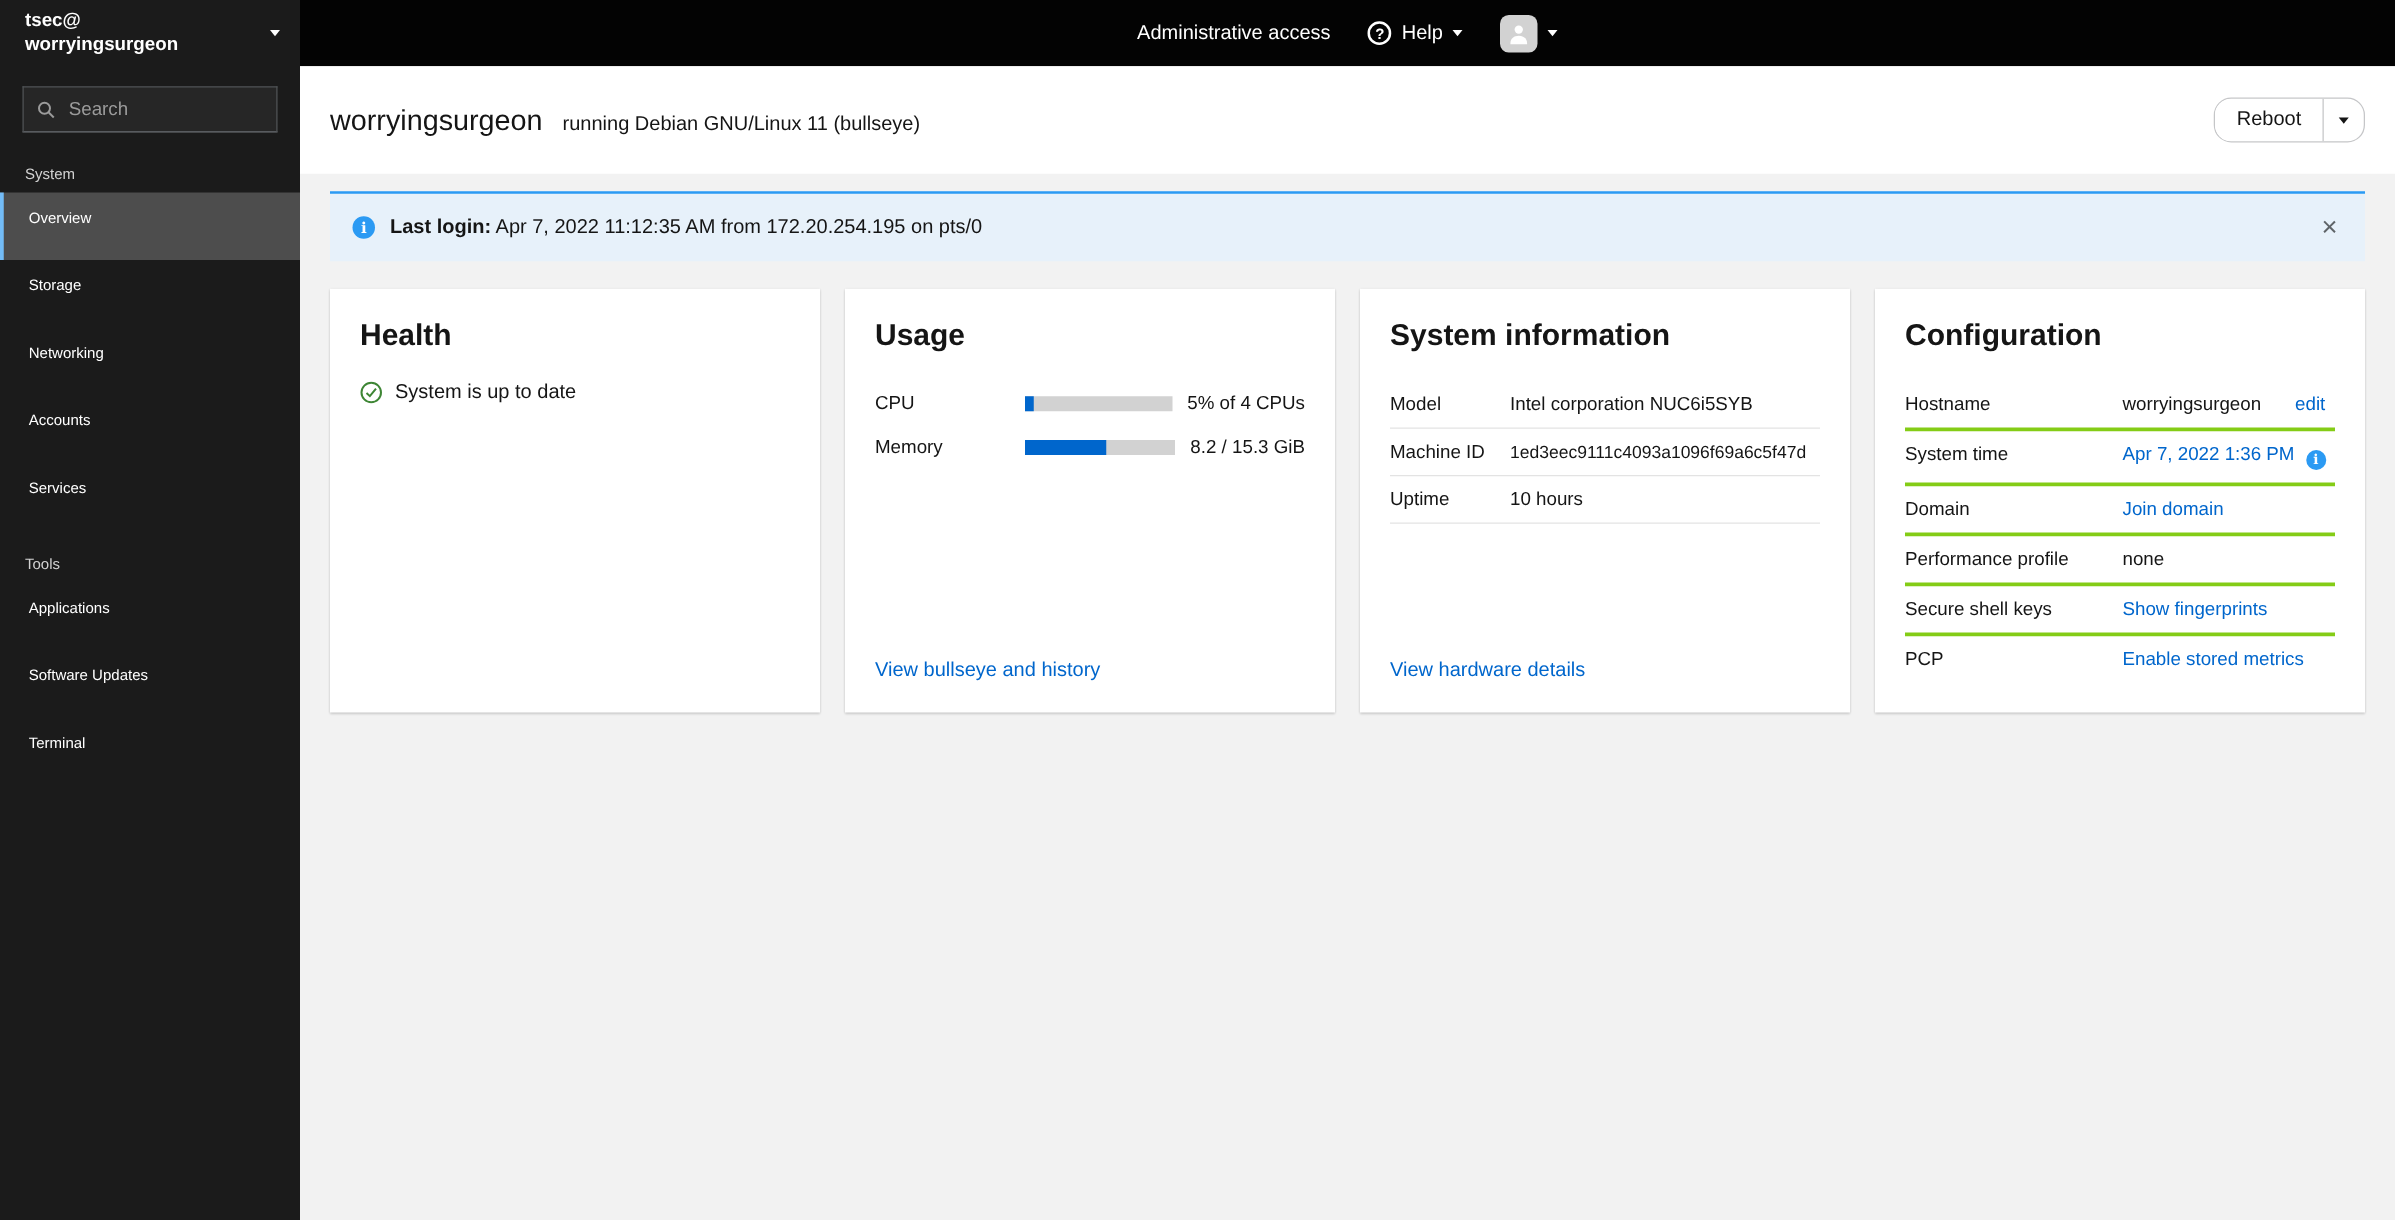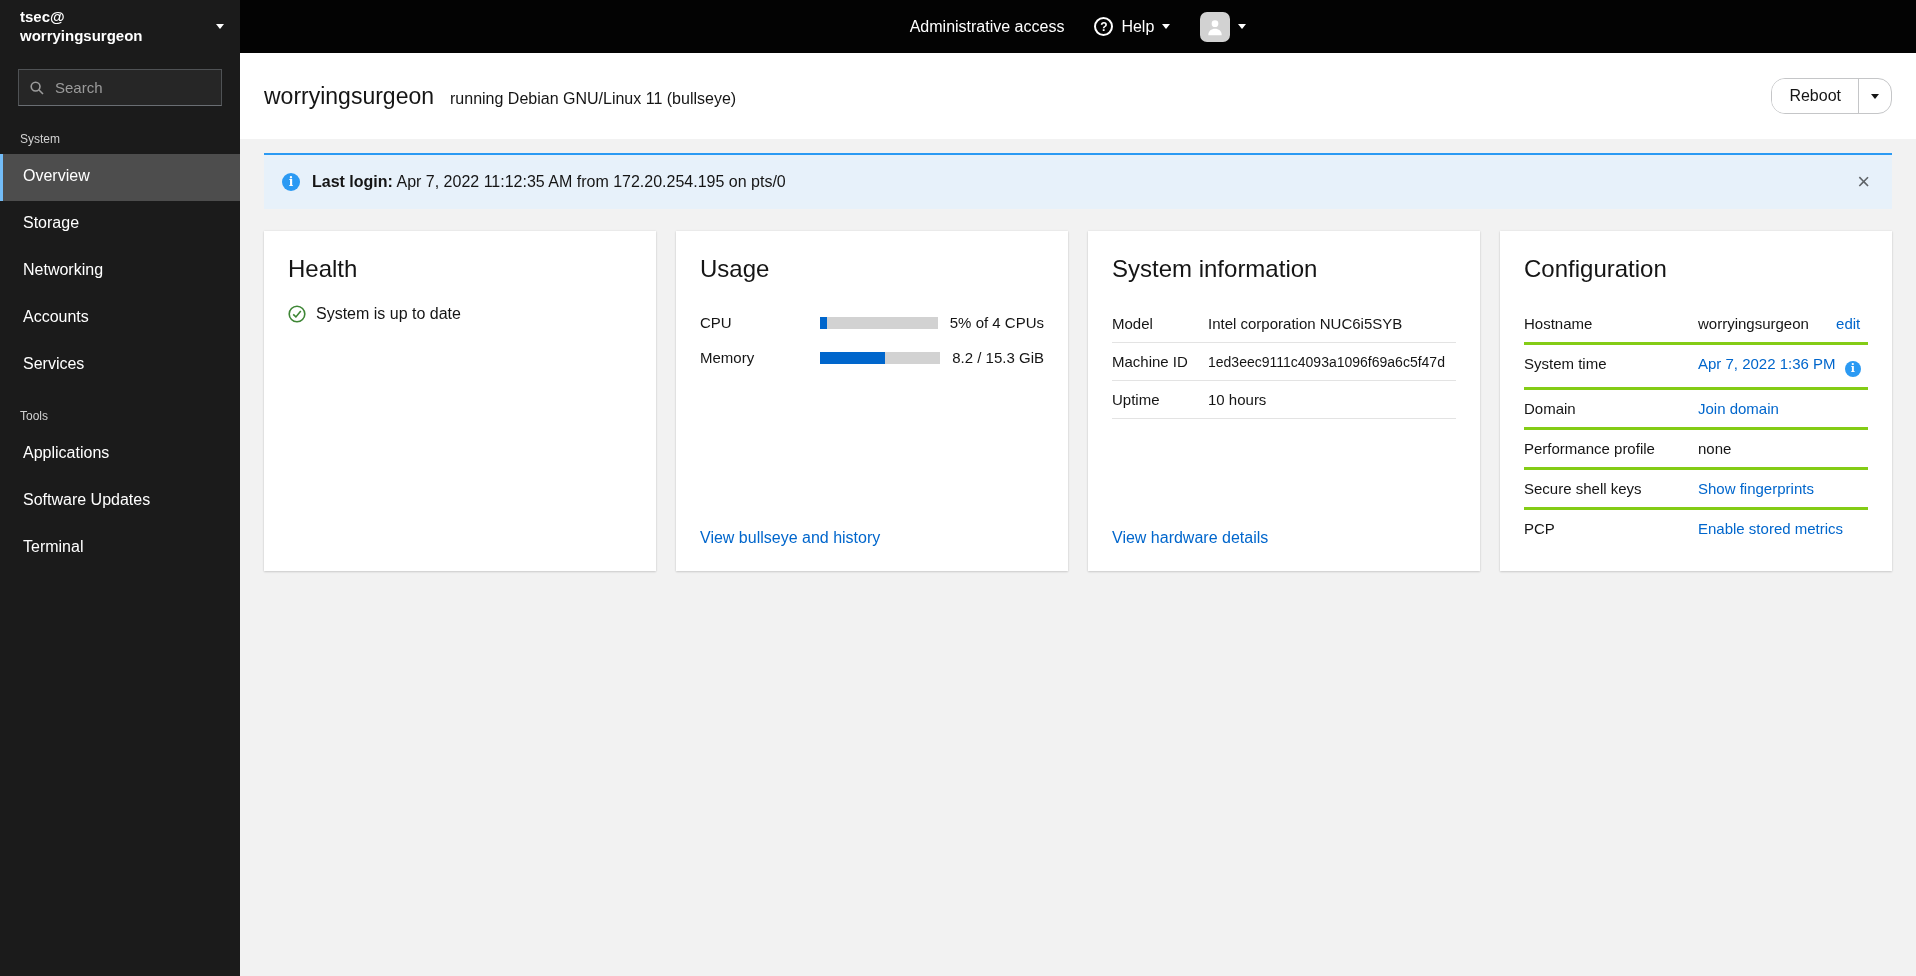--- a/index.html
+++ b/index.html
@@ -13,21 +13,21 @@
   
   .sidebar { width:240px; background:#1b1b1b; flex-shrink:0; display:flex; flex-direction:column; color:#fff; }
   .user-block { height:53px; display:flex; align-items:center; justify-content:space-between; padding:0 16px 0 20px; cursor:pointer; flex-shrink:0; }
   .user-names { font-weight:700; font-size:15px; line-height:1.25; }
   .caret { width:0; height:0; border-left:4px solid transparent; border-right:4px solid transparent; border-top:5px solid currentColor; display:inline-block; }
   .search-wrap { margin:16px 18px 6px; position:relative; }
   .search-input { width:100%; height:37px; background:#262626; border:1px solid #4f5255; border-bottom-color:#6a6e73; color:#fff; padding:0 10px 0 36px; font-size:15px; font-family:inherit; }
   .search-input::placeholder { color:#9b9b9b; }
   .search-icon { position:absolute; left:11px; top:50%; transform:translateY(-50%); line-height:0; }
   .nav-section-title { padding:20px 20px 8px; font-size:12px; color:#d2d2d2; }
-  .nav-item { display:block; padding:13px 16px 16px 20px; font-size:16px; color:#fff; text-decoration:none; cursor:pointer; border-left:3px solid transparent; }
+  .nav-item { display:block; padding:13px 16px 27px 20px; font-size:12px; color:#fff; text-decoration:none; cursor:pointer; border-left:3px solid transparent; }
   .nav-item.current { background:#4d4d4d; border-left-color:#73bcf7; }
 
   
   .main-col { flex:1; display:flex; flex-direction:column; min-width:0; }
   .topbar { height:53px; background:#030303; display:flex; align-items:center; justify-content:center; gap:30px; padding:0 22px; color:#fff; flex-shrink:0; font-size:16px; }
   .topbar-group { display:flex; align-items:center; gap:8px; cursor:pointer; }
   .help-icon { width:19px; height:19px; border:2px solid #fff; border-radius:50%; display:inline-flex; align-items:center; justify-content:center; font-size:12px; font-weight:700; }
   .avatar { width:30px; height:30px; border-radius:7px; background:#d2d2d2; display:inline-flex; align-items:center; justify-content:center; overflow:hidden; }
 
   
@@ -44,21 +44,21 @@
   .alert { background:#e7f1fa; border-top:2px solid #2b9af3; padding:16px 18px; display:flex; align-items:center; gap:12px; margin-bottom:22px; }
   .alert-text { font-size:16px; }
   .alert-label { font-weight:700; }
   .info-badge { display:inline-flex; align-items:center; justify-content:center; border-radius:50%; background:#2b9af3; color:#fff; font-weight:700; font-family:"DejaVu Serif",serif; flex-shrink:0; }
   .info-badge.lg { width:18px; height:18px; font-size:12px; }
   .info-badge.sm { width:16px; height:16px; font-size:11px; vertical-align:-3px; margin-left:5px; }
   .alert-close { margin-left:auto; background:none; border:none; font-size:22px; line-height:1; color:#5f6468; cursor:pointer; padding:0 4px; }
 
   .cards { display:grid; grid-template-columns:repeat(4,1fr); gap:20px; }
   .card { background:#fff; box-shadow:0 1px 2px rgba(3,3,3,.14), 0 0 2px rgba(3,3,3,.08); padding:24px; min-height:330px; display:flex; flex-direction:column; }
-  .card-title { font-size:24px; font-weight:400; margin-bottom:22px; }
+  .card-title { font-size:24px; font-weight:700; margin-bottom:22px; }
   .card-link { color:#0066cc; text-decoration:none; font-size:16px; margin-top:auto; cursor:pointer; align-self:flex-start; }
   a.blue { color:#0066cc; text-decoration:none; cursor:pointer; }
 
   .health-row { display:flex; align-items:center; gap:10px; font-size:16px; }
 
   .usage-row { display:grid; grid-template-columns:108px 1fr auto; gap:12px; align-items:center; padding:9px 0; }
   .usage-label { font-size:15px; }
   .usage-track { height:12px; background:#d2d2d2; min-width:100px; }
   .usage-fill { height:100%; background:#0066cc; }
   .usage-value { font-size:15px; text-align:right; white-space:nowrap; }

